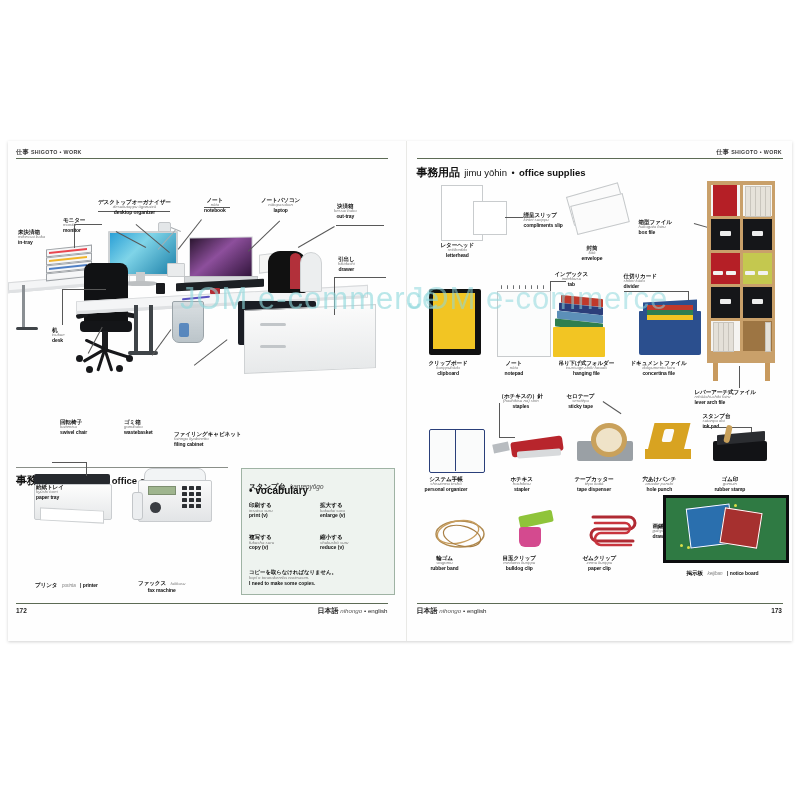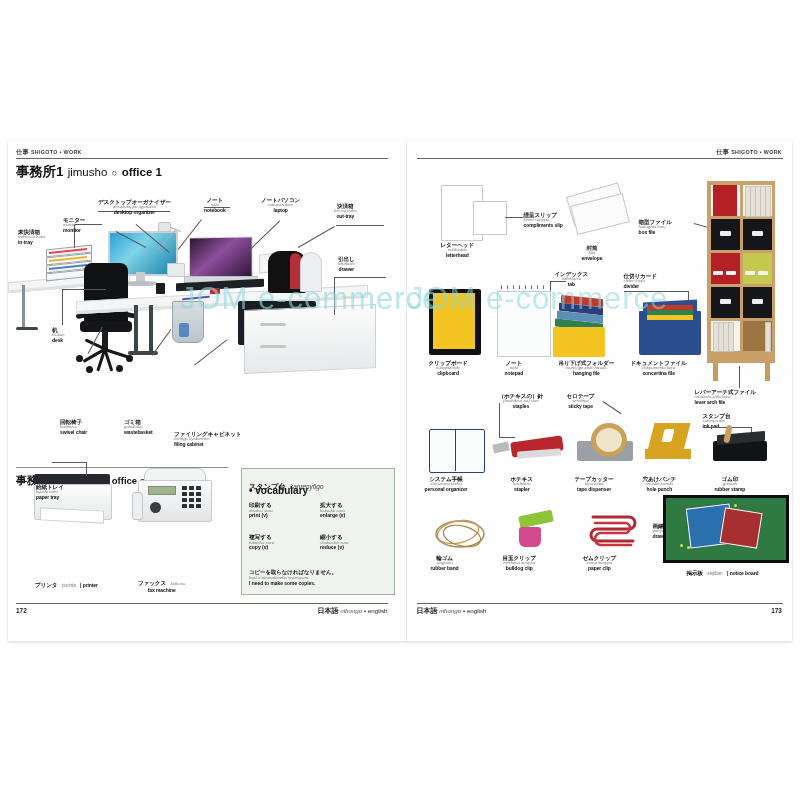--- a/index.html
+++ b/index.html
@@ -170,26 +170,20 @@
     <div class="page-inner">
 
       <div class="runhead" style="left:8px;top:7px;">
         <span class="jp">仕事</span>
         <span>SHIGOTO</span>
         <span>•</span>
         <span>WORK</span>
       </div>
       <div class="rule" style="left:8px;top:17px;width:372px;"></div>
 
-      <div class="sect-title" style="left:8px;top:21px;">
-        <span class="jp">事務所1</span>
-        <span class="rom">jimusho</span>
-        <span class="dot">○</span>
-        <span class="en">office 1</span>
-      </div>
 
       <div id="scene">
 
         <div class="desk-top" style="left:-8px;top:88px;width:120px;height:9px;transform:skewY(-5deg);"></div>
         <div class="desk-edge" style="left:-8px;top:96px;width:120px;height:2.5px;transform:skewY(-5deg);"></div>
         <div class="leg" style="left:6px;top:96px;width:3px;height:44px;"></div>
         <div class="leg dark" style="left:0px;top:138px;width:22px;height:3px;border-radius:2px;"></div>
 
         <div class="tray" style="left:30px;top:58px;width:44px;height:6px;transform:skewY(-6deg);"></div>
         <div class="tray-paper" style="left:33px;top:61px;width:38px;height:2px;background:#e9464f;transform:skewY(-6deg);"></div>
@@ -430,20 +424,26 @@
     <div class="page-inner">
 
       <div class="runhead" style="right:10px;top:7px;">
         <span class="jp">仕事</span>
         <span>SHIGOTO</span>
         <span>•</span>
         <span>WORK</span>
       </div>
       <div class="rule" style="left:10px;top:17px;width:366px;"></div>
 
+      <div class="sect-title small" style="left:10px;top:21px;">
+        <span class="jp">事務用品</span>
+        <span class="rom">jimu yōhin</span>
+        <span class="dot">•</span>
+        <span class="en">office supplies</span>
+      </div>
 
       <div class="paper-sheet" style="left:34px;top:44px;width:40px;height:54px;"></div>
       <div class="paper-sheet" style="left:66px;top:60px;width:32px;height:32px;"></div>
       <div class="ld ldh" style="left:98px;top:76px;width:18px;"></div>
 
       <div class="lbl" style="left:117px;top:71px;">
         <span class="jp">謹呈スリップ</span>
         <span class="rom">kintei surippu</span>
         <span class="en">compliments slip</span>
       </div>

